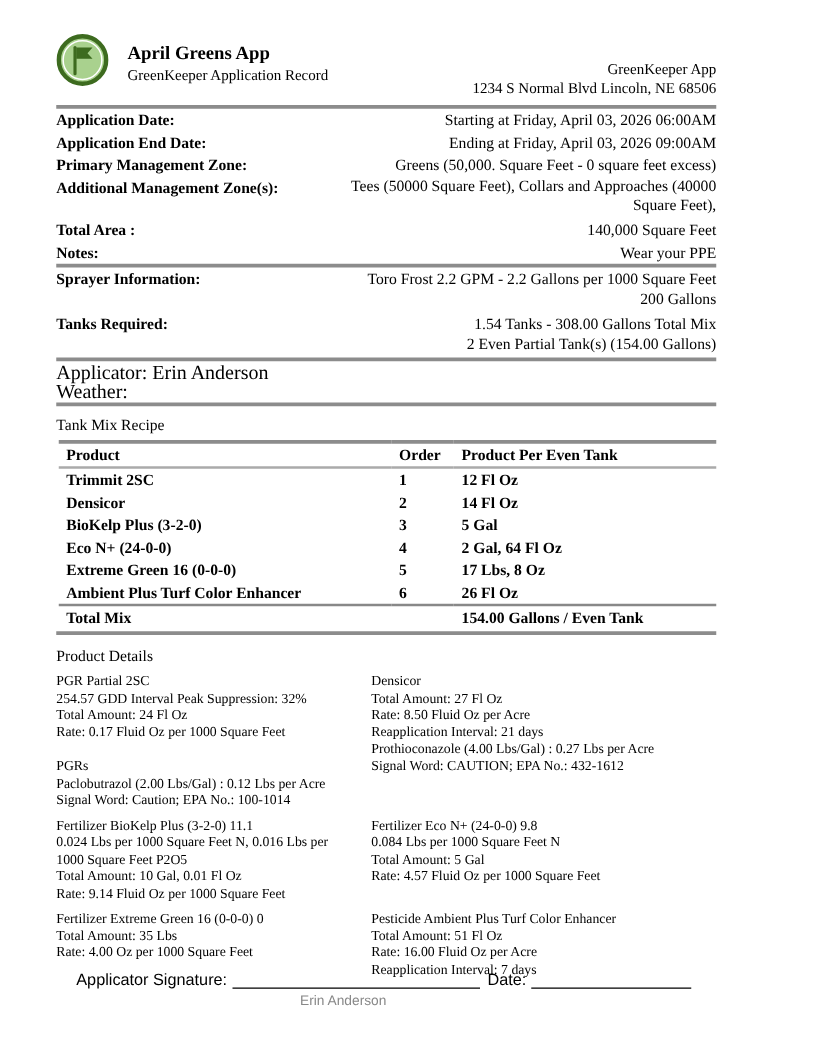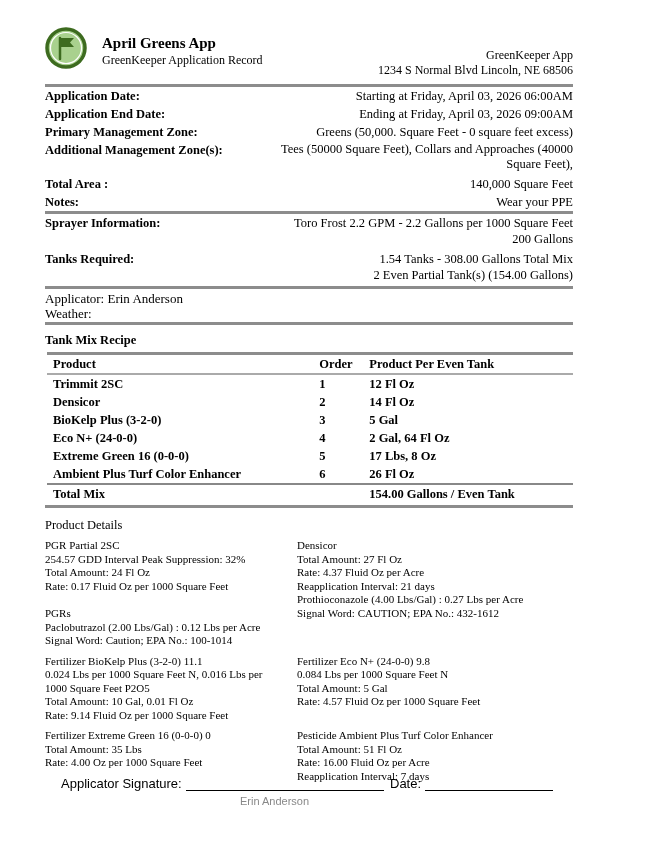--- a/index.html
+++ b/index.html
@@ -9,21 +9,21 @@
   .logo { position:absolute; left:0; top:27px; width:42px; height:42px; }
   .app-title { position:absolute; left:57px; top:35px; font-weight:bold; font-size:15px; }
   .app-sub { position:absolute; left:57px; top:53px; font-size:12px; }
   .addr { position:absolute; right:0; top:48px; text-align:right; font-size:12px; line-height:15px; }
   .rule { border-top:3px solid #8c8c8c; height:0; }
   .row { display:flex; justify-content:space-between; line-height:18px; font-size:12.5px; }
   .row .lbl { font-weight:bold; white-space:nowrap; }
   .row .val { text-align:center; }
   .val-multi { text-align:right; line-height:15px; padding-top:1px; }
   .bold { font-weight:normal; }
-  .section-title { font-weight:bold; font-size:12.5px; margin-top:7px; line-height:16px; }
+  .section-title { font-weight:normal; font-size:12.5px; margin-top:7px; line-height:16px; }
   table.mix { width:526px; margin-left:2px; border-collapse:collapse; font-size:12.5px; margin-top:4px; }
   table.mix td, table.mix th { text-align:left; padding:0 6px; height:18px; font-weight:bold; }
   table.mix thead tr { border-top:3px solid #8c8c8c; border-bottom:2px solid #aaa; }
   table.mix tr.total { border-top:2px solid #888; }
   .col-order { width:38px; }
   .details-title { font-weight:normal; font-size:12.5px; margin-top:10px; }
   .details { display:grid; grid-template-columns:252px 276px; font-size:11px; line-height:13.5px; margin-top:6px; }
   .details .cell { padding-bottom:7px; }
   .sig { position:absolute; left:61px; top:776px; font-family:"Liberation Sans", sans-serif; font-size:13px; }
   .sig-line { display:inline-block; width:198px; border-bottom:1px solid #000; height:14px; vertical-align:bottom; margin-left:4px; }
@@ -93,21 +93,21 @@
   <div class="row" style="align-items:flex-start; margin-top:3px;">
     <span class="lbl">Tanks Required:</span>
     <span class="val-multi">
       <div class="bold" style="line-height:17px;">1.54 Tanks - 308.00 Gallons Total Mix</div>
       <div>2 Even Partial Tank(s) (154.00 Gallons)</div>
     </span>
   </div>
 
   <div class="rule" style="margin-top:3px;"></div>
 
-  <div style="line-height:15px; font-size:13px; margin-top:2px;">
+  <div style="line-height:15px; font-size:16px; margin-top:2px;">
     <div><span class="bold">Applicator:</span> <span>Erin Anderson</span></div>
     <div><span class="bold">Weather:</span> <span></span></div>
   </div>
 
   <div class="rule" style="margin-top:1px;"></div>
 
   <div class="section-title">Tank Mix Recipe</div>
 
   <table class="mix">
     <thead>
@@ -166,21 +166,21 @@
       <div><span class="bold">Total Amount:</span><span> 24 Fl Oz</span></div>
       <div><span class="bold">Rate:</span><span> 0.17 Fluid Oz per 1000 Square Feet</span></div>
       <div style="height:14px;"></div>
       <div>PGRs</div>
       <div>Paclobutrazol (2.00 Lbs/Gal) : 0.12 Lbs per Acre</div>
       <div>Signal Word: Caution; EPA No.: 100-1014</div>
     </div>
     <div class="cell">
       <div class="bold">Densicor</div>
       <div><span class="bold">Total Amount:</span><span> 27 Fl Oz</span></div>
-      <div><span class="bold">Rate:</span><span> 4.37 Fluid Oz per Acre</span></div>
+      <div><span class="bold">Rate:</span><span> 8.50 Fluid Oz per Acre</span></div>
       <div class="bold">Reapplication Interval: 21 days</div>
       <div>Prothioconazole (4.00 Lbs/Gal) : 0.27 Lbs per Acre</div>
       <div>Signal Word: CAUTION; EPA No.: 432-1612</div>
     </div>
     <div class="cell">
       <div class="bold">Fertilizer BioKelp Plus (3-2-0) 11.1</div>
       <div style="width:236px;">0.024 Lbs per 1000 Square Feet N, 0.016 Lbs per 1000 Square Feet P2O5</div>
       <div><span class="bold">Total Amount:</span><span> 10 Gal, 0.01 Fl Oz</span></div>
       <div><span class="bold">Rate:</span><span> 9.14 Fluid Oz per 1000 Square Feet</span></div>
     </div>

